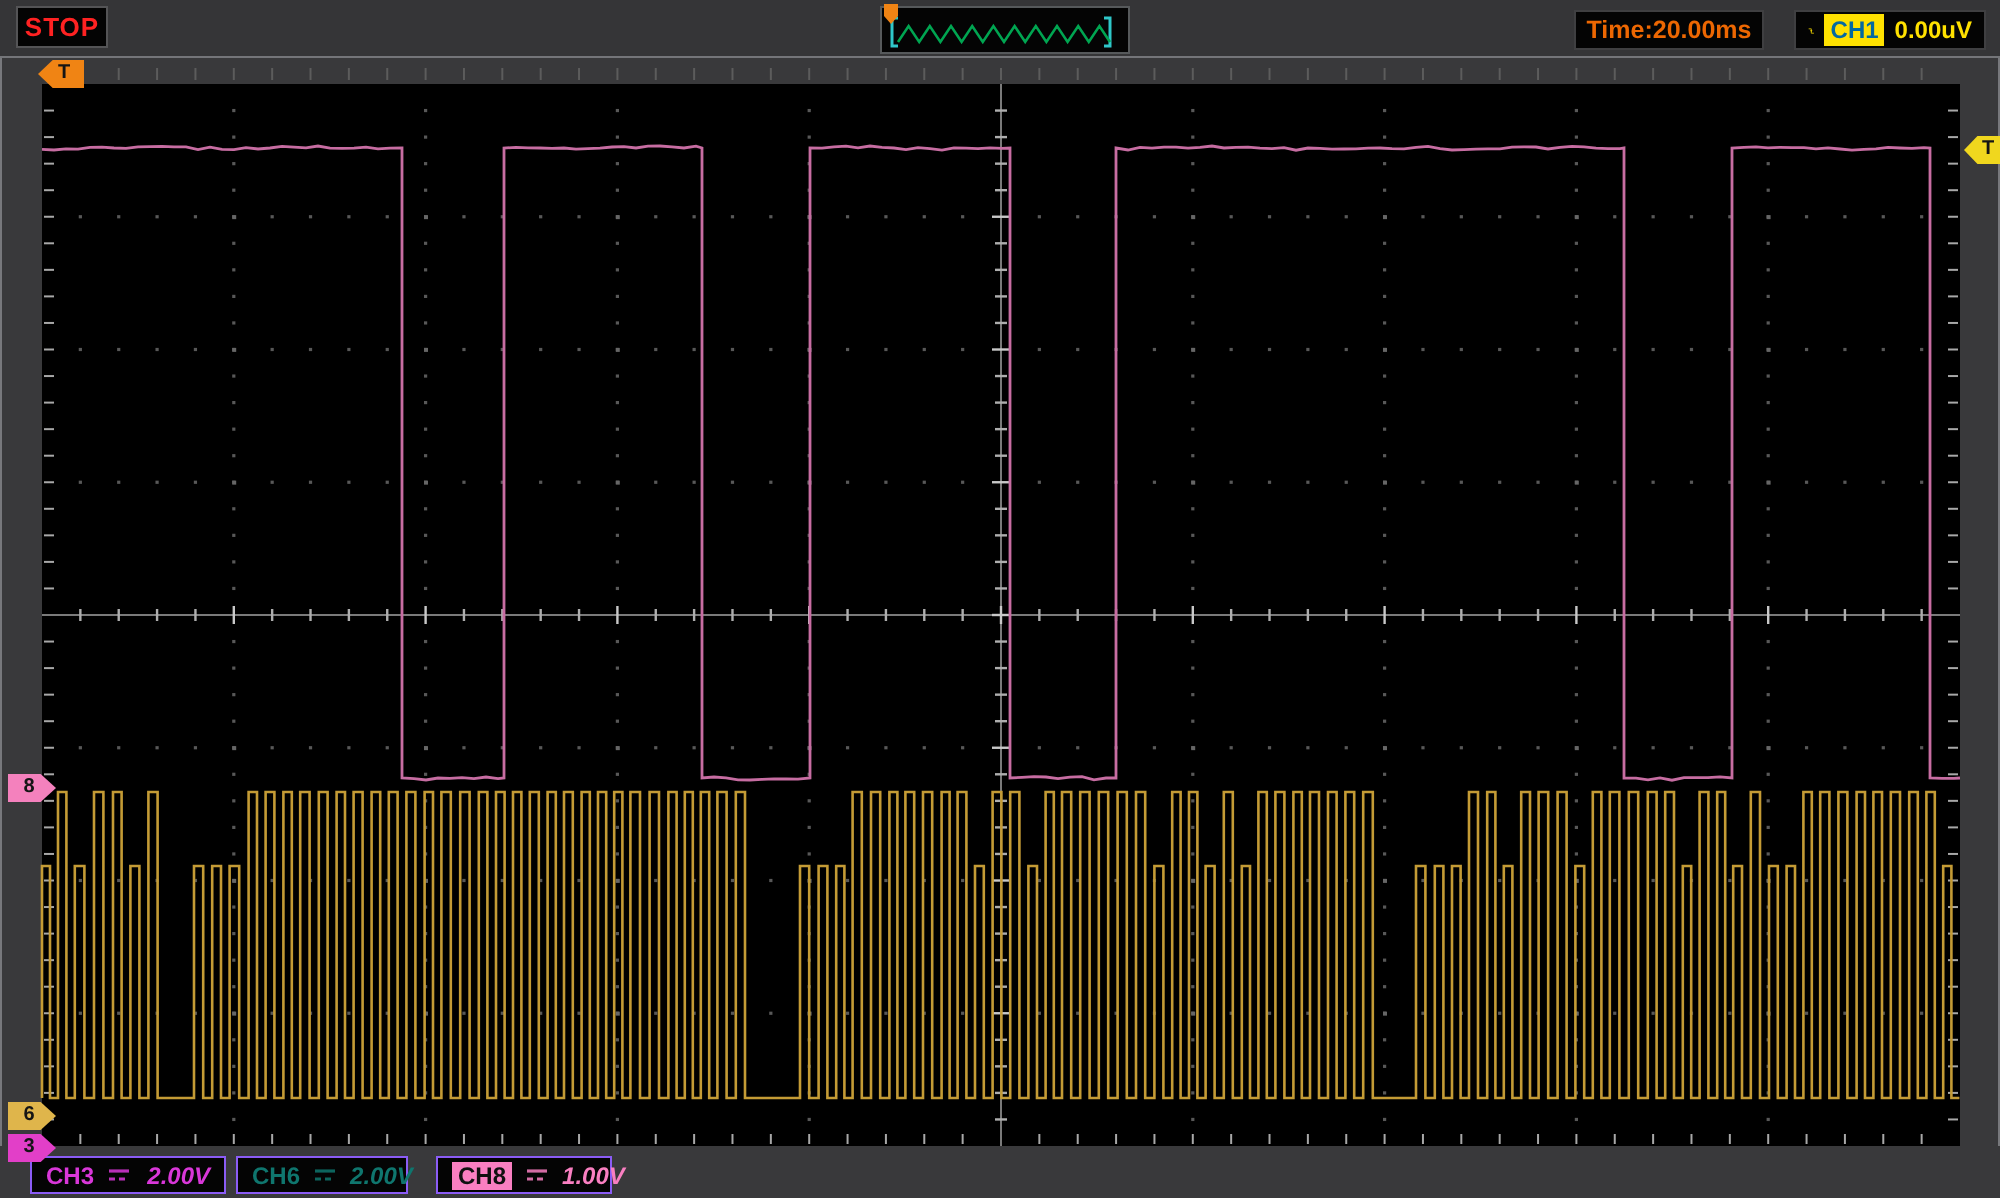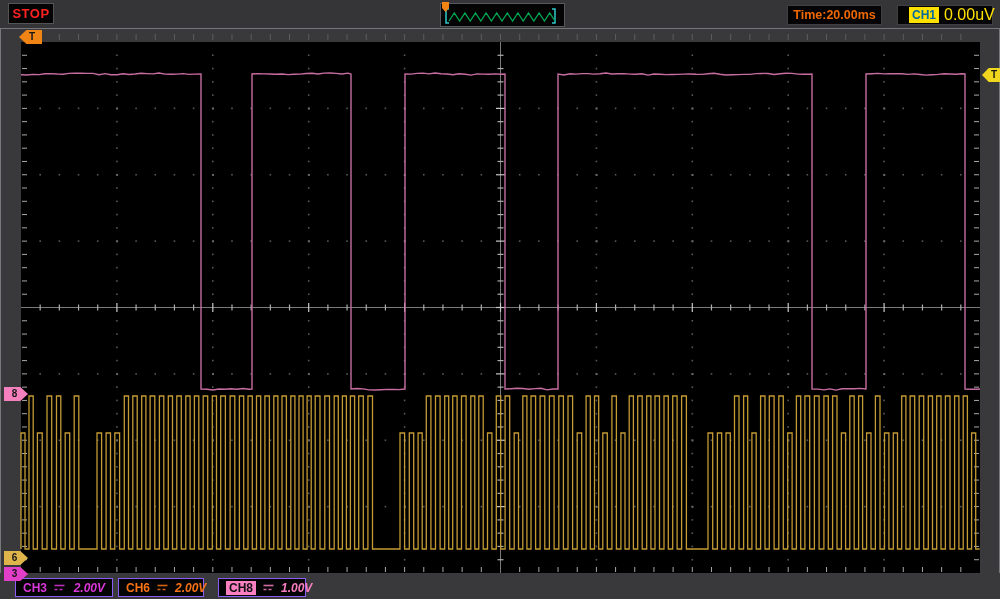--- a/index.html
+++ b/index.html
@@ -13,21 +13,21 @@
   .tb-box{position:absolute;background:#040404;border:1px solid #545456;box-sizing:border-box;display:flex;align-items:center;}
   .stop-box{left:8px;top:3px;width:46px;height:21px;justify-content:center;}
   .stop-box span{color:var(--stop-red);font-weight:bold;font-size:13px;letter-spacing:.5px;}
   .preview-box{left:440px;top:3px;width:125px;height:24px;border-color:#56595b;}
   .mini-flag{position:absolute;left:1px;top:-2px;width:7px;height:10px;background:var(--marker-orange);
     clip-path:polygon(0 0,100% 0,100% 60%,50% 100%,0 60%);}
   .time-box{left:787px;top:5px;width:95px;height:20px;justify-content:center;border-color:#3f3f41;}
   .time-box span{color:var(--time-orange);font-weight:bold;font-size:12.5px;}
   .trig-box{left:897px;top:5px;width:96px;height:20px;gap:5px;padding:0 6px;border-color:#3f3f41;box-sizing:border-box;}
   .trig-src{background:var(--trigger-yellow);color:#0369a1;font-weight:bold;font-size:12px;padding:1px 3px;}
-  .trig-lvl{color:var(--trigger-yellow);font-weight:normal;font-size:16px;margin-left:auto;}
+  .trig-lvl{color:var(--trigger-yellow);font-weight:bold;font-size:12px;margin-left:auto;}
   
   .plot{position:absolute;left:21px;top:42px;width:959px;height:531px;background:#000;}
   #main-svg{position:absolute;left:0;top:0;z-index:3;pointer-events:none;}
   
   .marker{position:absolute;z-index:5;height:14px;line-height:14px;font-size:10px;font-weight:bold;color:#151515;text-align:center;}
   .mk-left{clip-path:polygon(100% 0,32% 0,0 50%,32% 100%,100% 100%);padding-left:3px;}
   .mk-right{clip-path:polygon(0 0,68% 0,100% 50%,68% 100%,0 100%);padding-right:3px;}
   
   .bottombar{position:absolute;left:0;top:573px;width:1000px;height:26px;background:#39393b;z-index:4;}
   .ch-box{position:absolute;top:5px;height:19px;background:#040404;border:1px solid #8b5cf6;box-sizing:border-box;
@@ -940,21 +940,21 @@
 
   <div class="bottombar">
     <div class="ch-box" style="left: 15px; width: 98px; color: rgb(217, 55, 217);">
       <span class="ch-name">CH3</span>
       <svg class="coupling" width="13" height="11" viewBox="0 0 13 11">
         <line x1="1.5" y1="3.5" x2="11.5" y2="3.5"></line>
           <line class="dash" x1="1.5" y1="7.5" x2="11.5" y2="7.5"></line>
       </svg>
       <span class="ch-scale">2.00V</span>
     </div>
-    <div class="ch-box" style="left: 118px; width: 86px; color: #f97316;">
+    <div class="ch-box" style="left: 118px; width: 86px; color: #0f766e;">
       <span class="ch-name">CH6</span>
       <svg class="coupling" width="13" height="11" viewBox="0 0 13 11">
         <line x1="1.5" y1="3.5" x2="11.5" y2="3.5"></line>
           <line class="dash" x1="1.5" y1="7.5" x2="11.5" y2="7.5"></line>
       </svg>
       <span class="ch-scale">2.00V</span>
     </div>
     <div class="ch-box" style="left: 218px; width: 88px; color: rgb(249, 127, 193);">
       <span class="ch-name selected">CH8</span>
       <svg class="coupling" width="13" height="11" viewBox="0 0 13 11">

